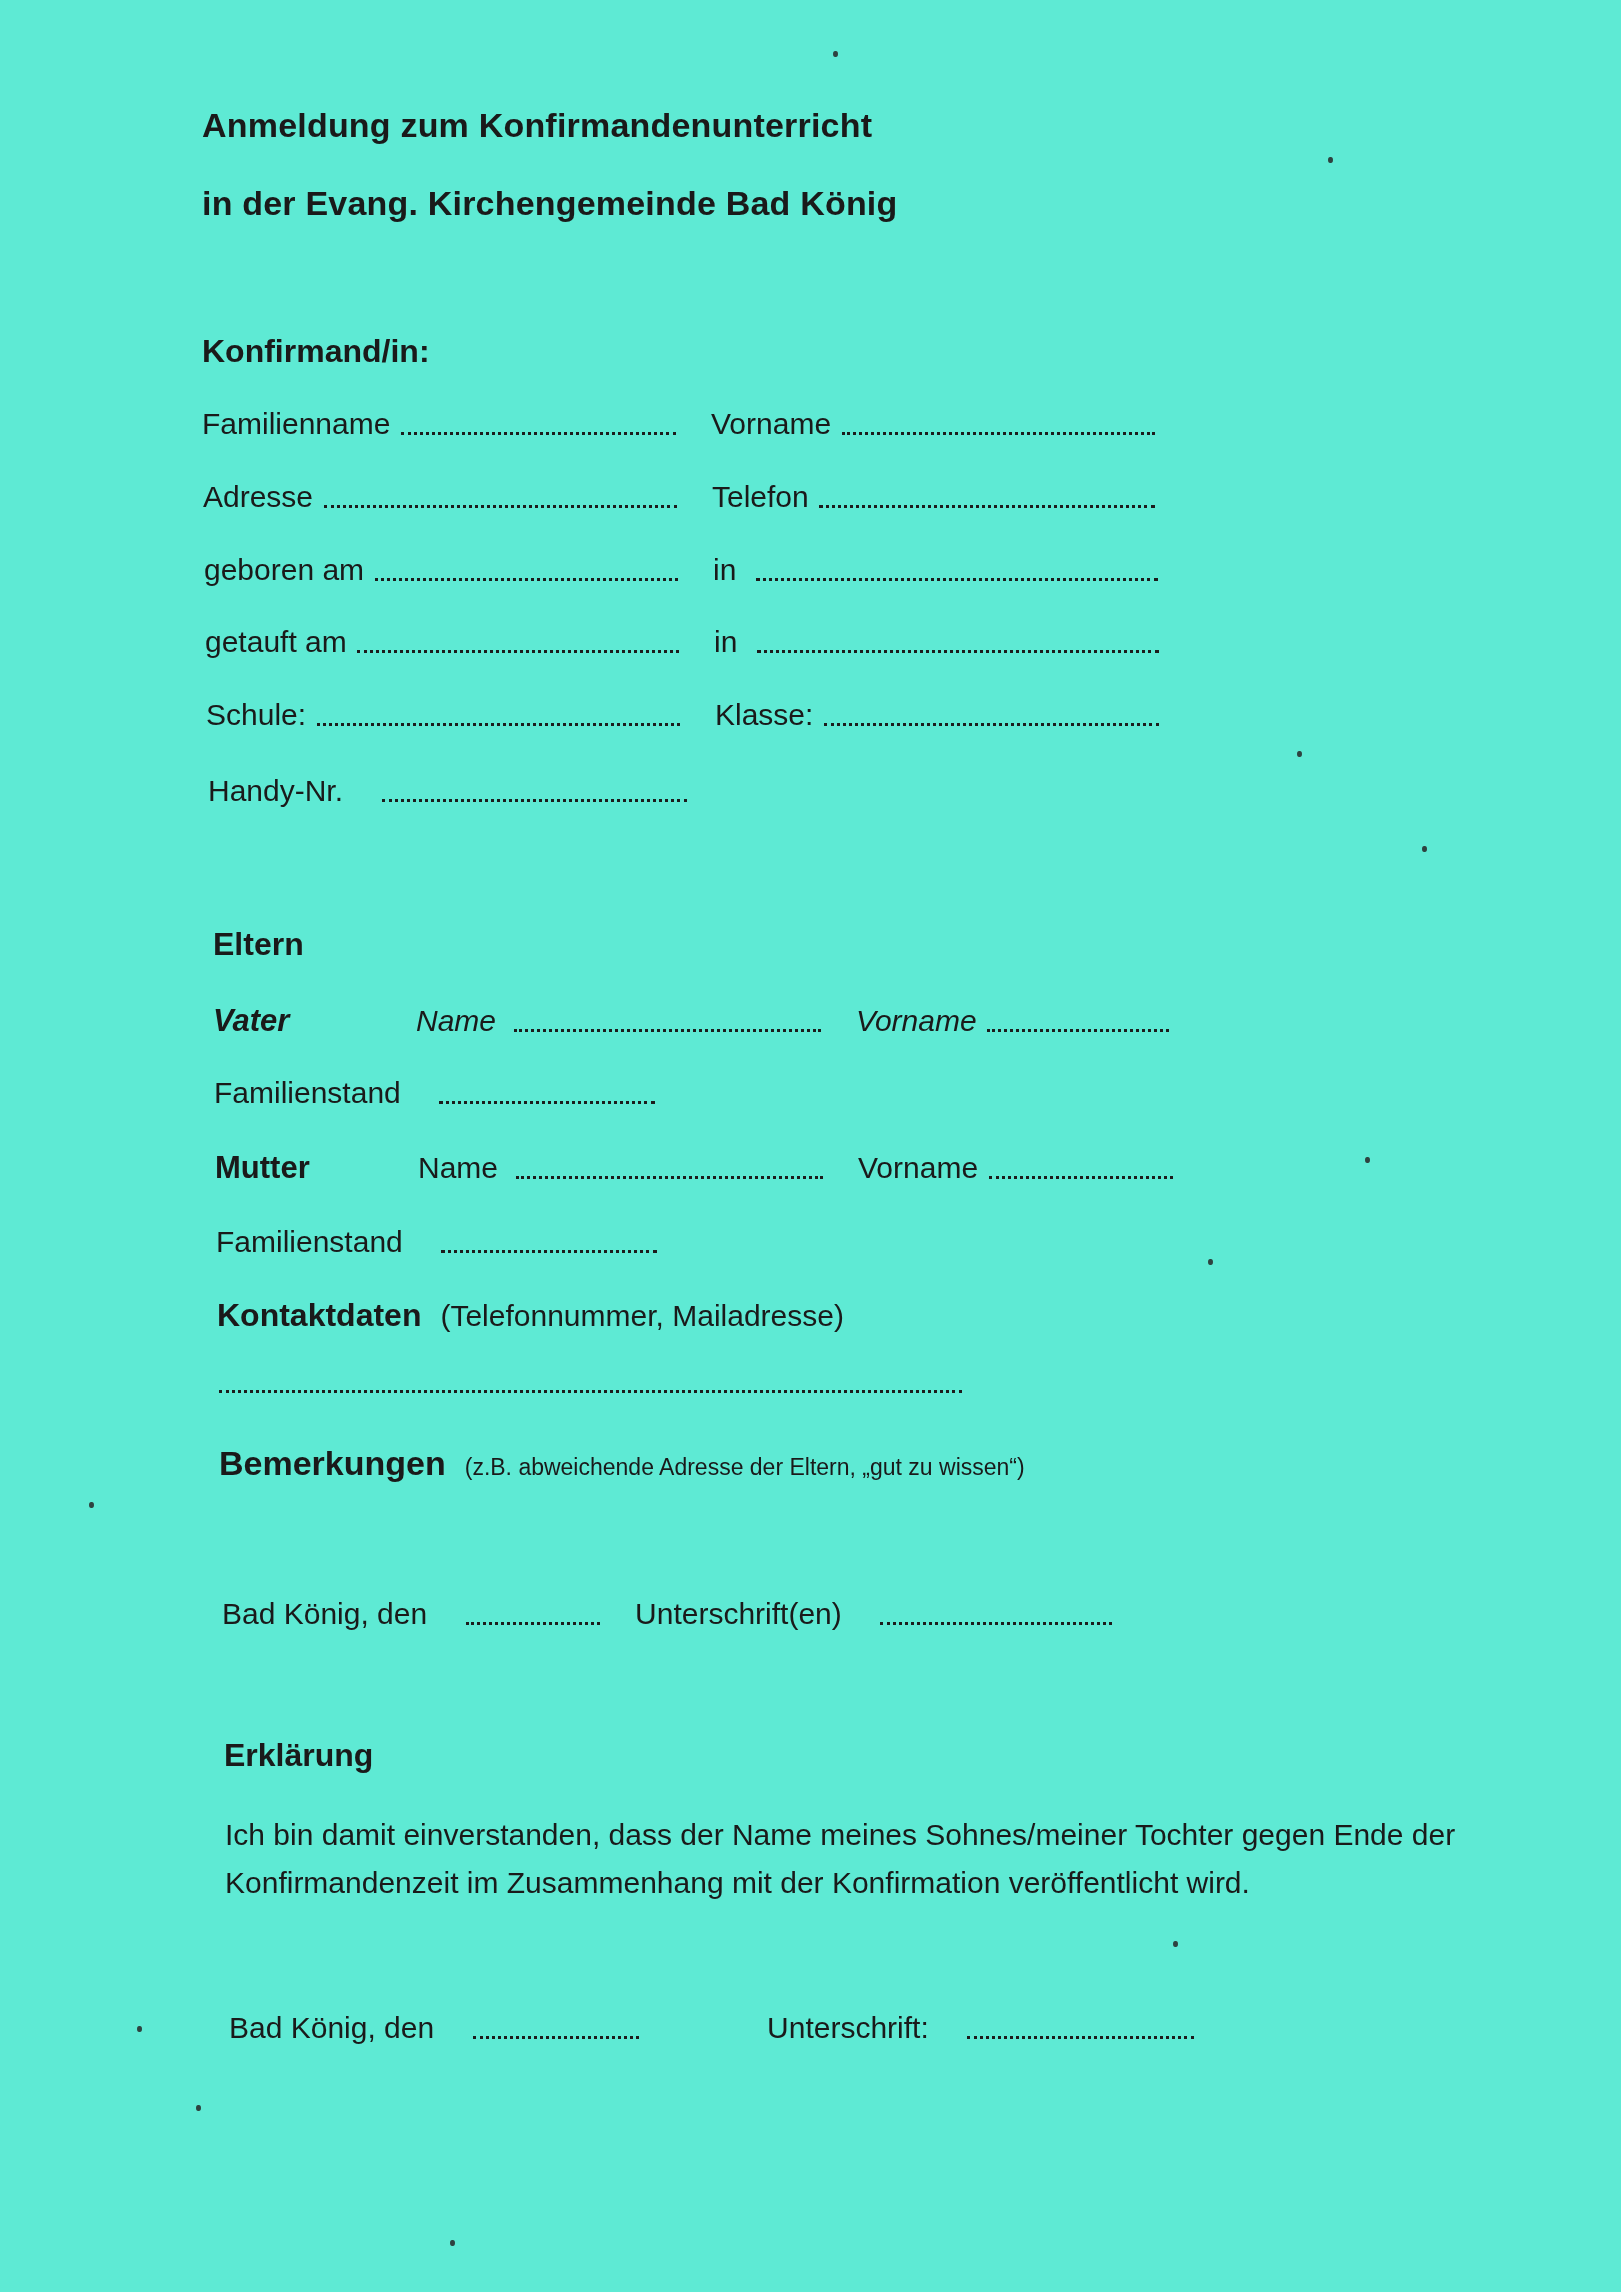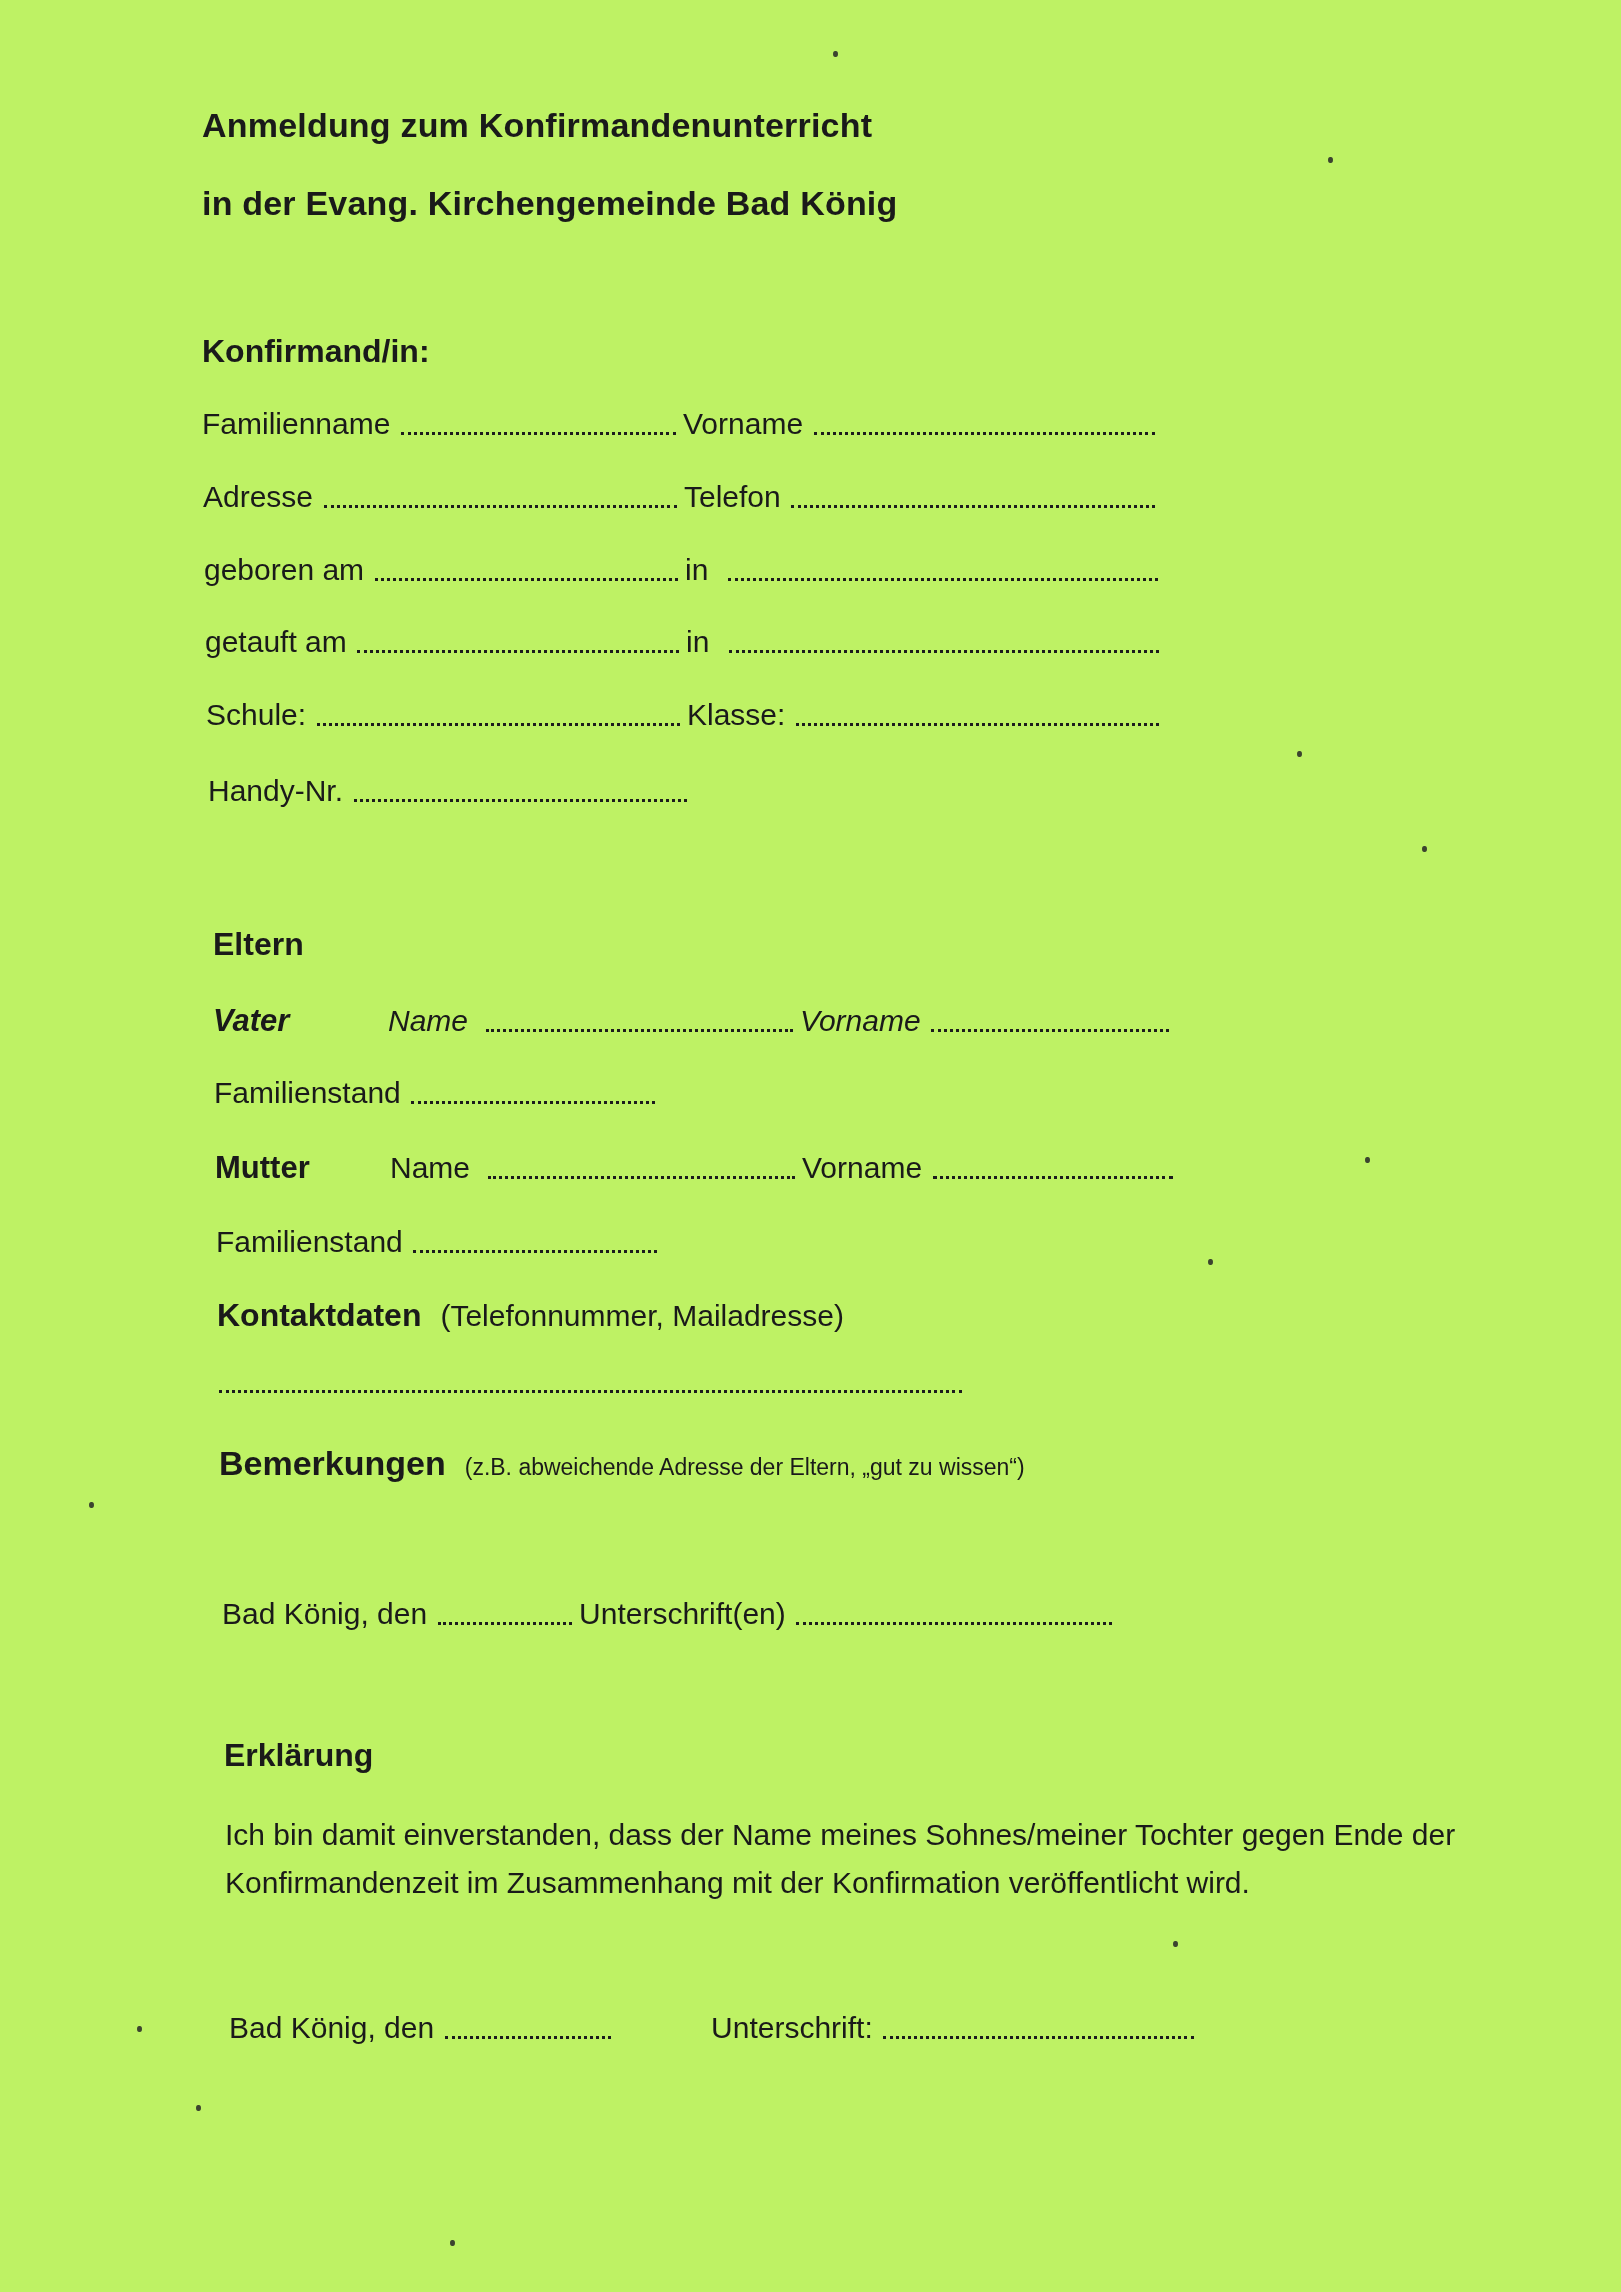--- a/index.html
+++ b/index.html
@@ -1,31 +1,31 @@
 <!DOCTYPE html>
 <html lang="de" style="font-size:14.3px"><head>
 <meta charset="utf-8">
 <title>Anmeldung zum Konfirmandenunterricht</title>
 <style>
   html,body{margin:0;padding:0;background:#e8e8e8;}
   .page{
     position:relative;
     width:1621px;height:2293px;
     margin:0 auto;
-    background:#bef264;
+    background:#5eead4;
     font-family:"Liberation Sans","DejaVu Sans",sans-serif;
     color:#1a1a1a;
     overflow:hidden;
   }
   .title{font-size:34px;font-weight:700;letter-spacing:0.2px;}
   .h{font-size:32px;font-weight:700;}
   .body-t{font-size:30px;font-weight:400;}
   .small-t{font-size:23px;font-weight:400;}
   .abs{position:absolute;}
-  .row{position:absolute;display:flex;align-items:flex-end;}
+  .row{position:absolute;display:flex;align-items:flex-end;gap:28px;}
   .row .lbl{font-size:30px;line-height:1.15;white-space:nowrap;}
   .row .blbl{font-size:31px;font-weight:700;line-height:1.15;white-space:nowrap;}
   .half1{display:flex;align-items:flex-end;flex:0 0 481px;}
   .half2{display:flex;align-items:flex-end;flex:1;}
   .nhalf{display:flex;align-items:flex-end;flex:0 0 412px;}
   .vhalf{display:flex;align-items:flex-end;flex:1;}
   .plabel{flex:0 0 175px;}
   .leader{
     border-bottom:3.6px dotted #1c1c1c;
     height:0;

